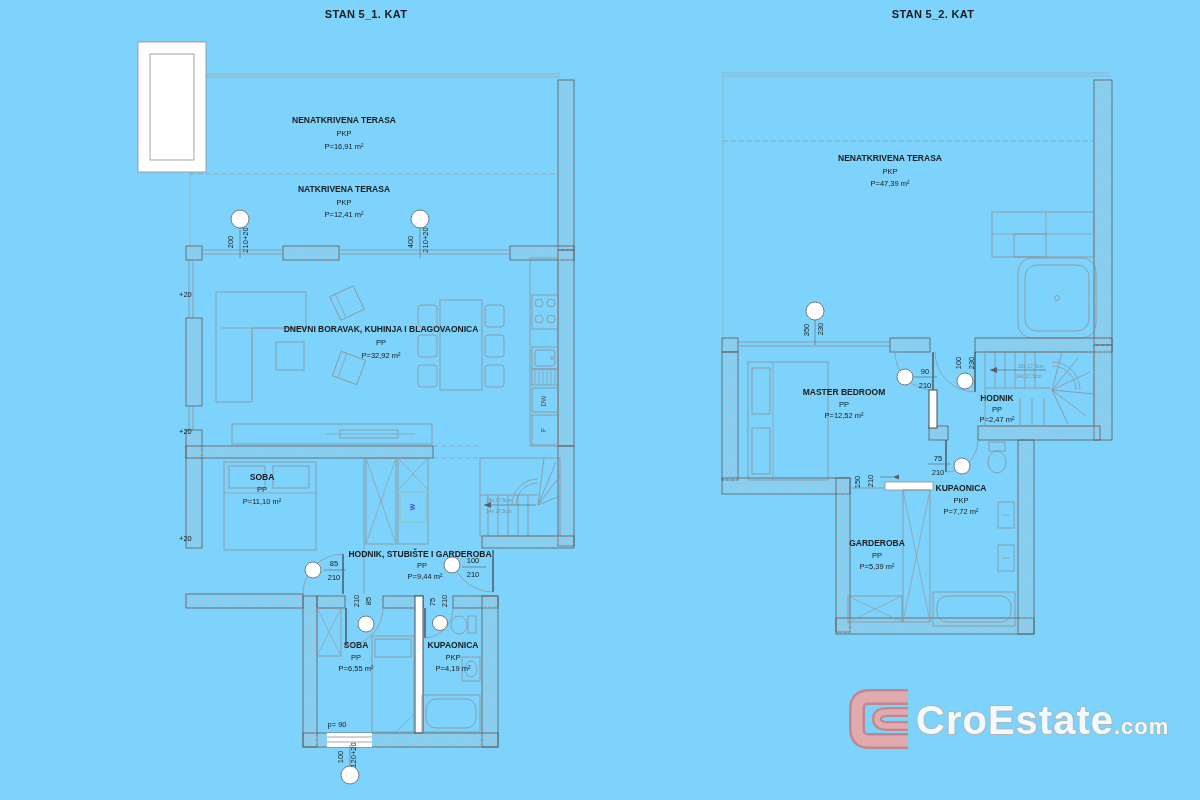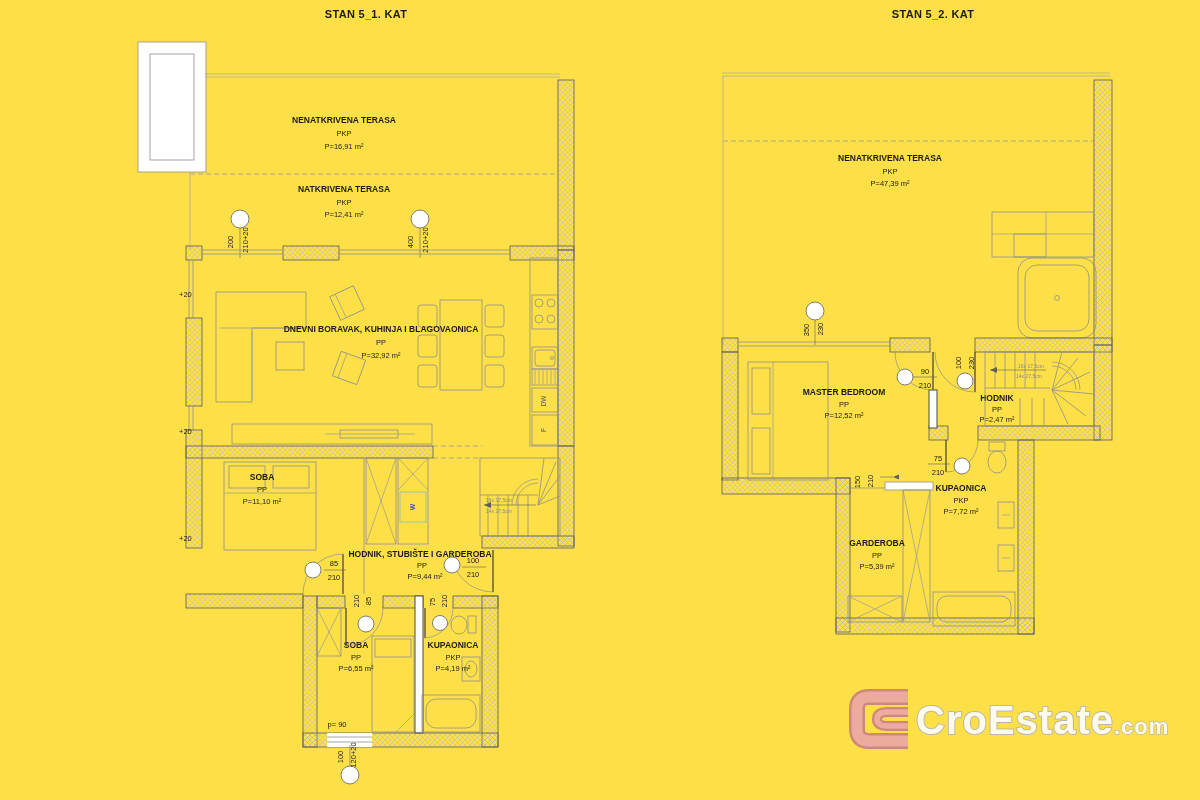--- a/index.html
+++ b/index.html
@@ -1,16 +1,16 @@
 <!DOCTYPE html>
 <html><head>
 <meta charset="utf-8">
 <style>
   html,body{margin:0;padding:0;background:#fff;}
-  .stage{position:relative;width:1200px;height:800px;background:#fde047;overflow:hidden;}
+  .stage{position:relative;width:1200px;height:800px;background:#7dd3fc;overflow:hidden;}
   svg{position:absolute;left:0;top:0;}
   svg text{font-family:"Liberation Sans", sans-serif;fill:#1a1a1a;}
   .ttl{font-size:11px;font-weight:600;letter-spacing:.3px;}
   .rn{font-size:8.5px;font-weight:bold;}
   .rs{font-size:7.5px;}
   .dim{font-size:7.5px;}
   .lvl{font-size:7.5px;}
   .tiny{font-size:5px;fill:#8a8a8a;}
   .app{font-size:6.5px;fill:#555;}
   .wtxt{font-size:7px;font-weight:bold;fill:#3b4fc4;}

